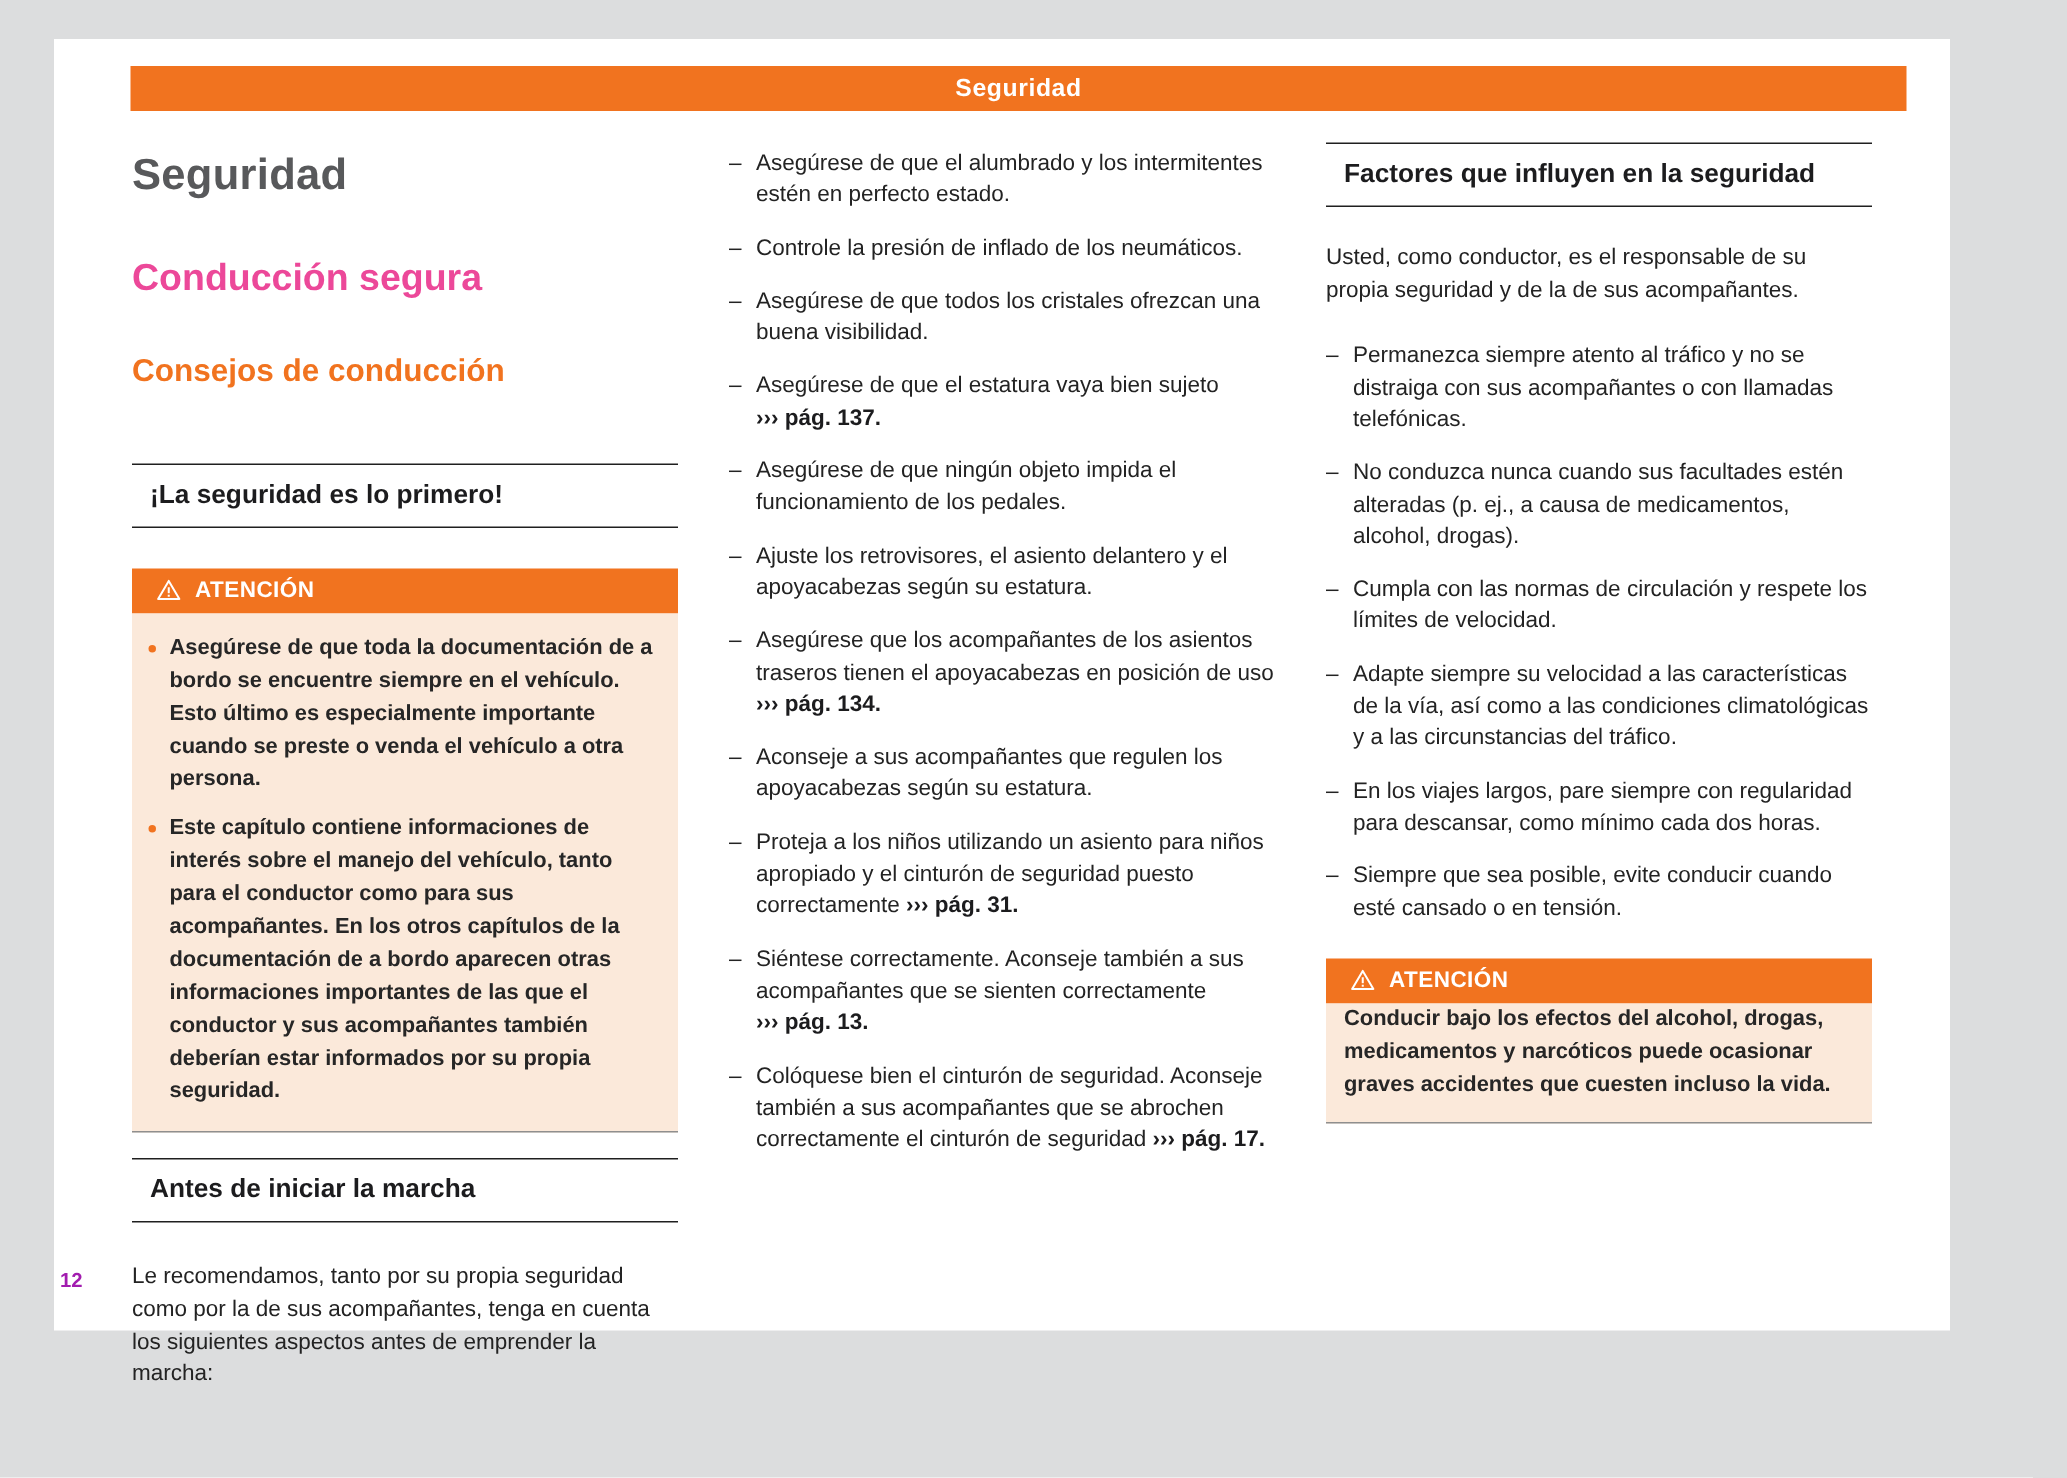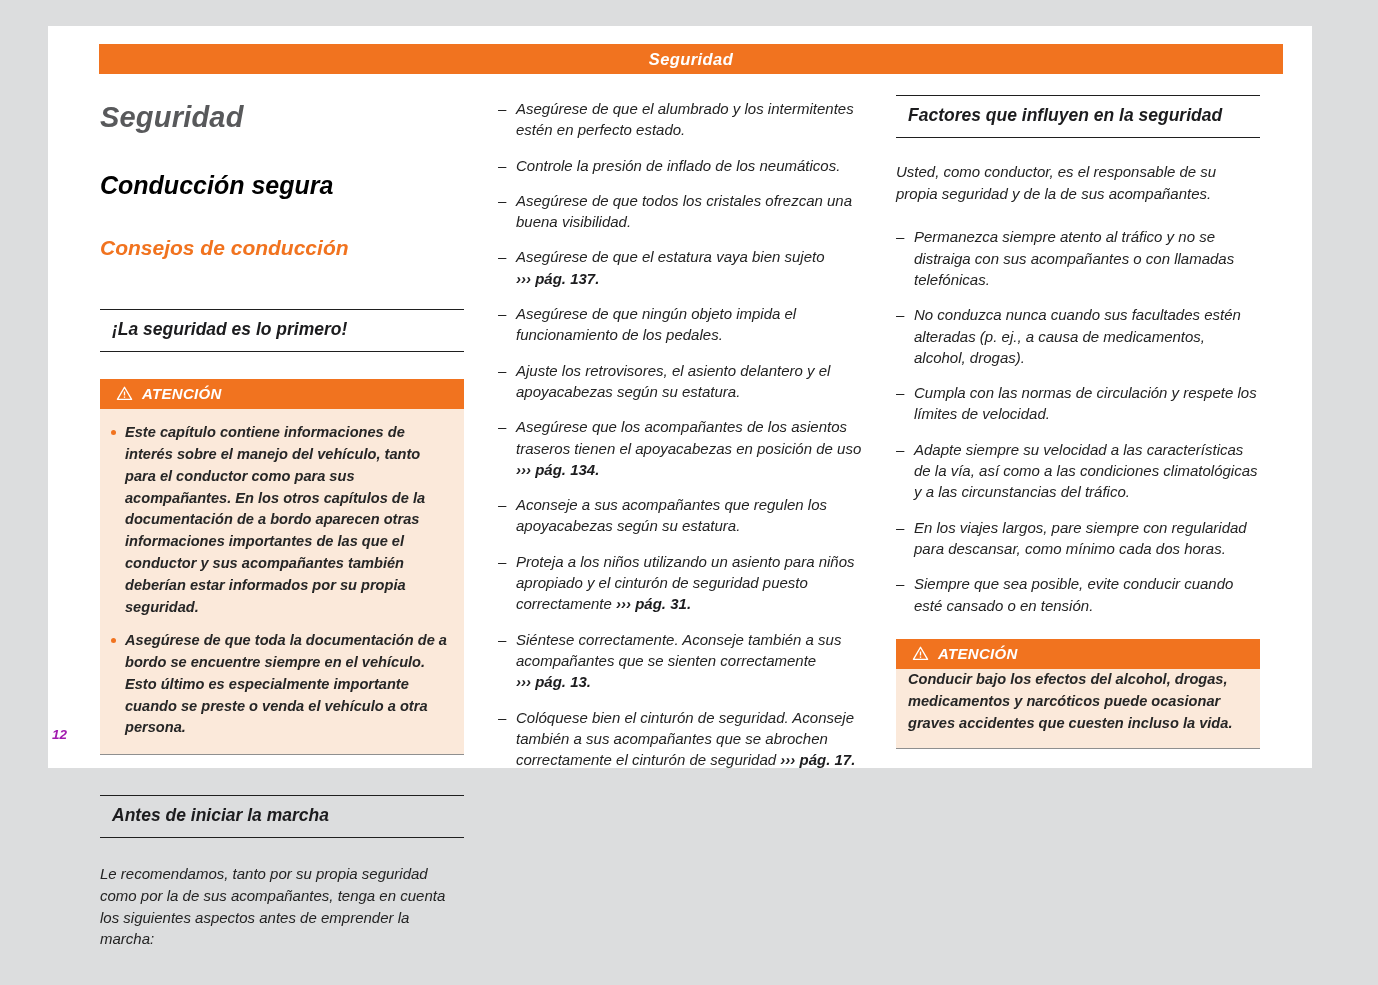--- a/index.html
+++ b/index.html
@@ -4,47 +4,46 @@
 <style>
   html,body{margin:0;padding:0;}
   body{
     width:1378px;height:985px;
     background:#dcddde;
     position:relative;overflow:hidden;
     font-family:"Liberation Sans", sans-serif;
     -webkit-font-smoothing:antialiased;
   }
   .sheet{
-    position:absolute;left:48px;top:26px;width:1264px;height:742px;
+    position:absolute;left:36px;top:26px;width:1264px;height:861px;
     background:#ffffff;
-    font-style:italic;
   }
   .topbar{
     position:absolute;left:51px;top:18px;width:1184px;height:30px;
     background:#f1731f;color:#fff;
     display:flex;align-items:center;justify-content:center;
     font-size:16.5px;font-weight:700;letter-spacing:.4px;
   }
   .columns{
     position:absolute;left:52px;right:52px;top:69px;
     display:grid;grid-template-columns:1fr 1fr 1fr;column-gap:34px;
   }
   .col{min-width:0;}
 
   h1.page-title{font-size:29px;color:#58595b;font-weight:700;margin:6px 0 0;letter-spacing:.2px;}
-  h2.section-title{font-size:25px;color:#000000;font-weight:700;margin:37px 0 0;}
+  h2.section-title{font-size:25px;color:#ec4899;font-weight:700;margin:37px 0 0;}
   h3.subsection-title{font-size:21px;color:#f1731f;font-weight:700;margin:36px 0 0;}
 
   .ruled-heading{
     border-top:1px solid #1f1f1f;border-bottom:1px solid #1f1f1f;
     padding:9px 0 10px 12px;
     font-size:17.5px;font-weight:700;color:#1c1c1e;line-height:1.25;
   }
   .mt-heading1{margin-top:49px;}
-  .mt-heading2{margin-top:40px;}
+  .mt-heading2{margin-top:17px;}
 
   .att-box{margin-top:27px;}
   .att-head{
     background:#f1731f;color:#fff;
     padding:6px 10px 7px 16px;
     display:flex;align-items:center;gap:9px;
     font-weight:700;font-size:15px;letter-spacing:.3px;
   }
   .att-head svg{flex:0 0 auto;display:block;}
   .att-body{background:#fbe9da;padding:13px 12px 15px 10px;border-bottom:1px solid #8f8f8f;}
@@ -104,22 +103,22 @@
       <div class="att-box">
         <div class="att-head">
           <svg viewBox="0 0 24 24" width="17" height="17" aria-hidden="true">
             <path d="M12 3.2 L22 20.2 H2 Z" fill="none" stroke="#ffffff" stroke-width="1.9" stroke-linejoin="round"></path>
             <rect x="11.05" y="9.2" width="1.9" height="5.6" fill="#ffffff"></rect>
             <rect x="11.05" y="16.2" width="1.9" height="1.9" fill="#ffffff"></rect>
           </svg>
           <span>ATENCIÓN</span>
         </div>
         <div class="att-body">
+          <div class="att-item">Asegúrese de que toda la documentación de a bordo se encuentre siempre en el vehículo. Esto último es especialmente importante cuando se preste o venda el vehículo a otra persona.</div>
           <div class="att-item">Este capítulo contiene informaciones de interés sobre el manejo del vehículo, tanto para el conductor como para sus acompañantes. En los otros capítulos de la documentación de a bordo aparecen otras informaciones importantes de las que el conductor y sus acompañantes también deberían estar informados por su propia seguridad.</div>
-          <div class="att-item">Asegúrese de que toda la documentación de a bordo se encuentre siempre en el vehículo. Esto último es especialmente importante cuando se preste o venda el vehículo a otra persona.</div>
         </div>
       </div>
 
       <div class="ruled-heading mt-heading2">
         <span>Antes de iniciar la marcha</span>
       </div>
 
       <p class="body-text">Le recomendamos, tanto por su propia seguridad como por la de sus acompañantes, tenga en cuenta los siguientes aspectos antes de emprender la marcha:</p>
     </div>
 

